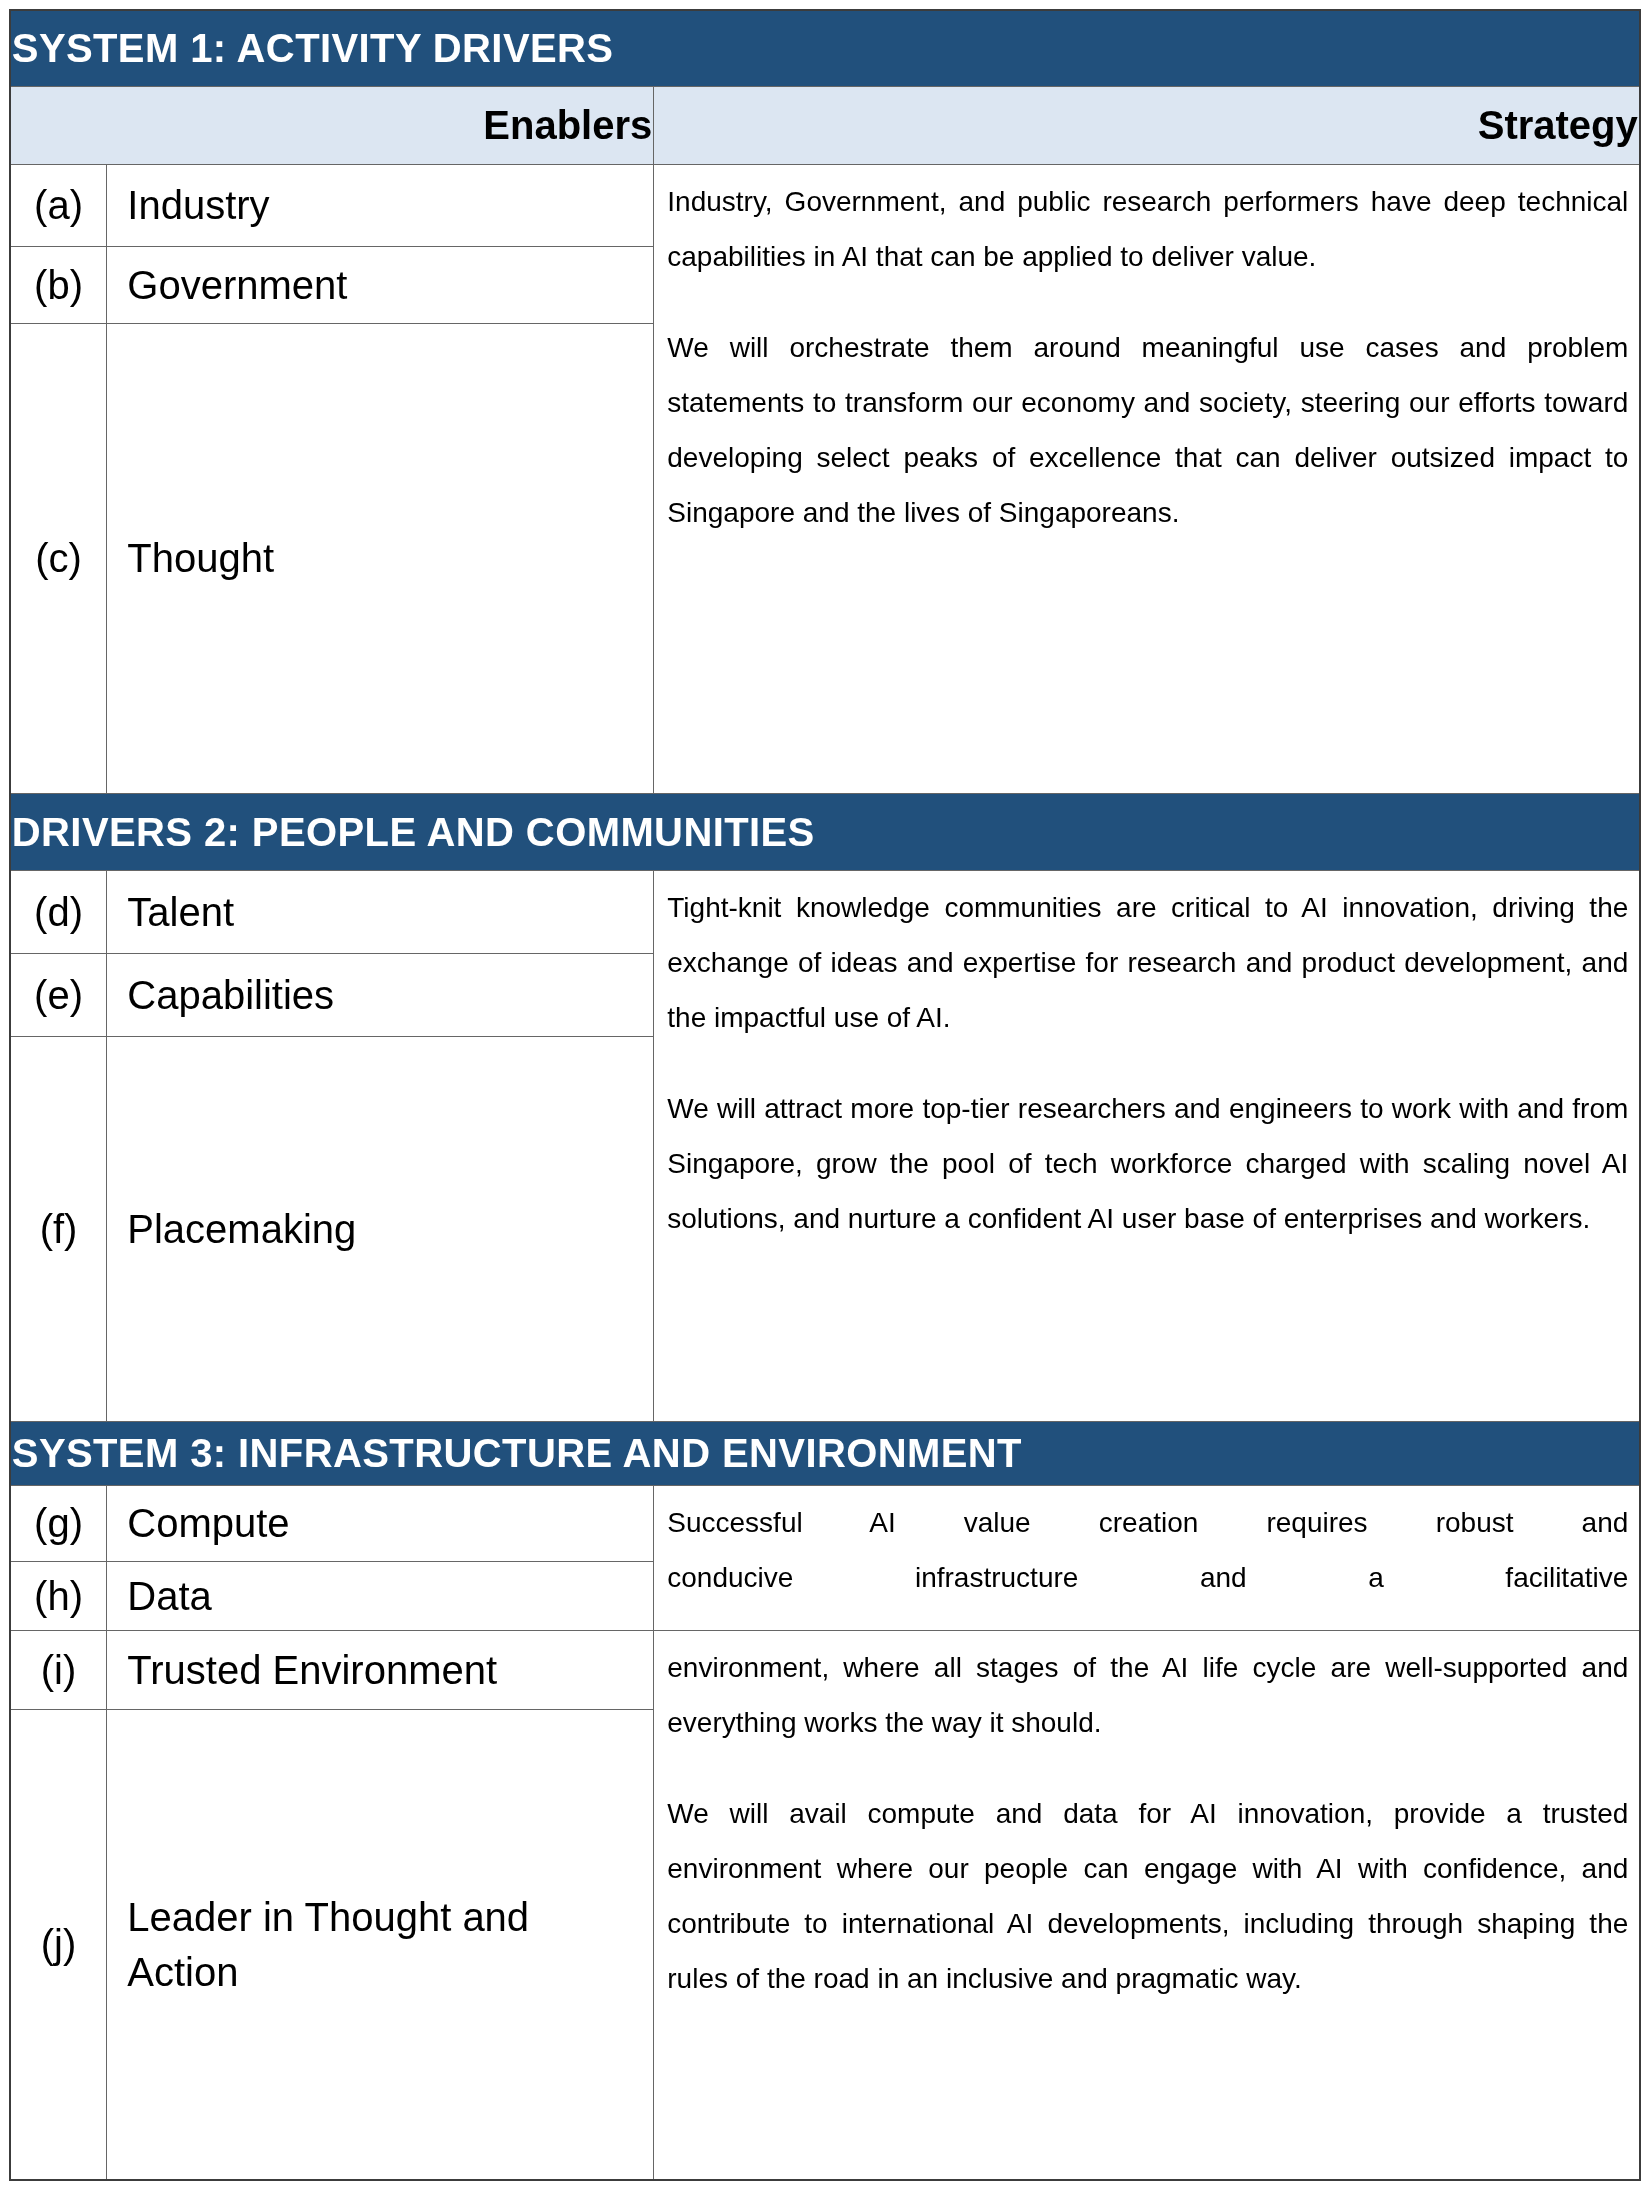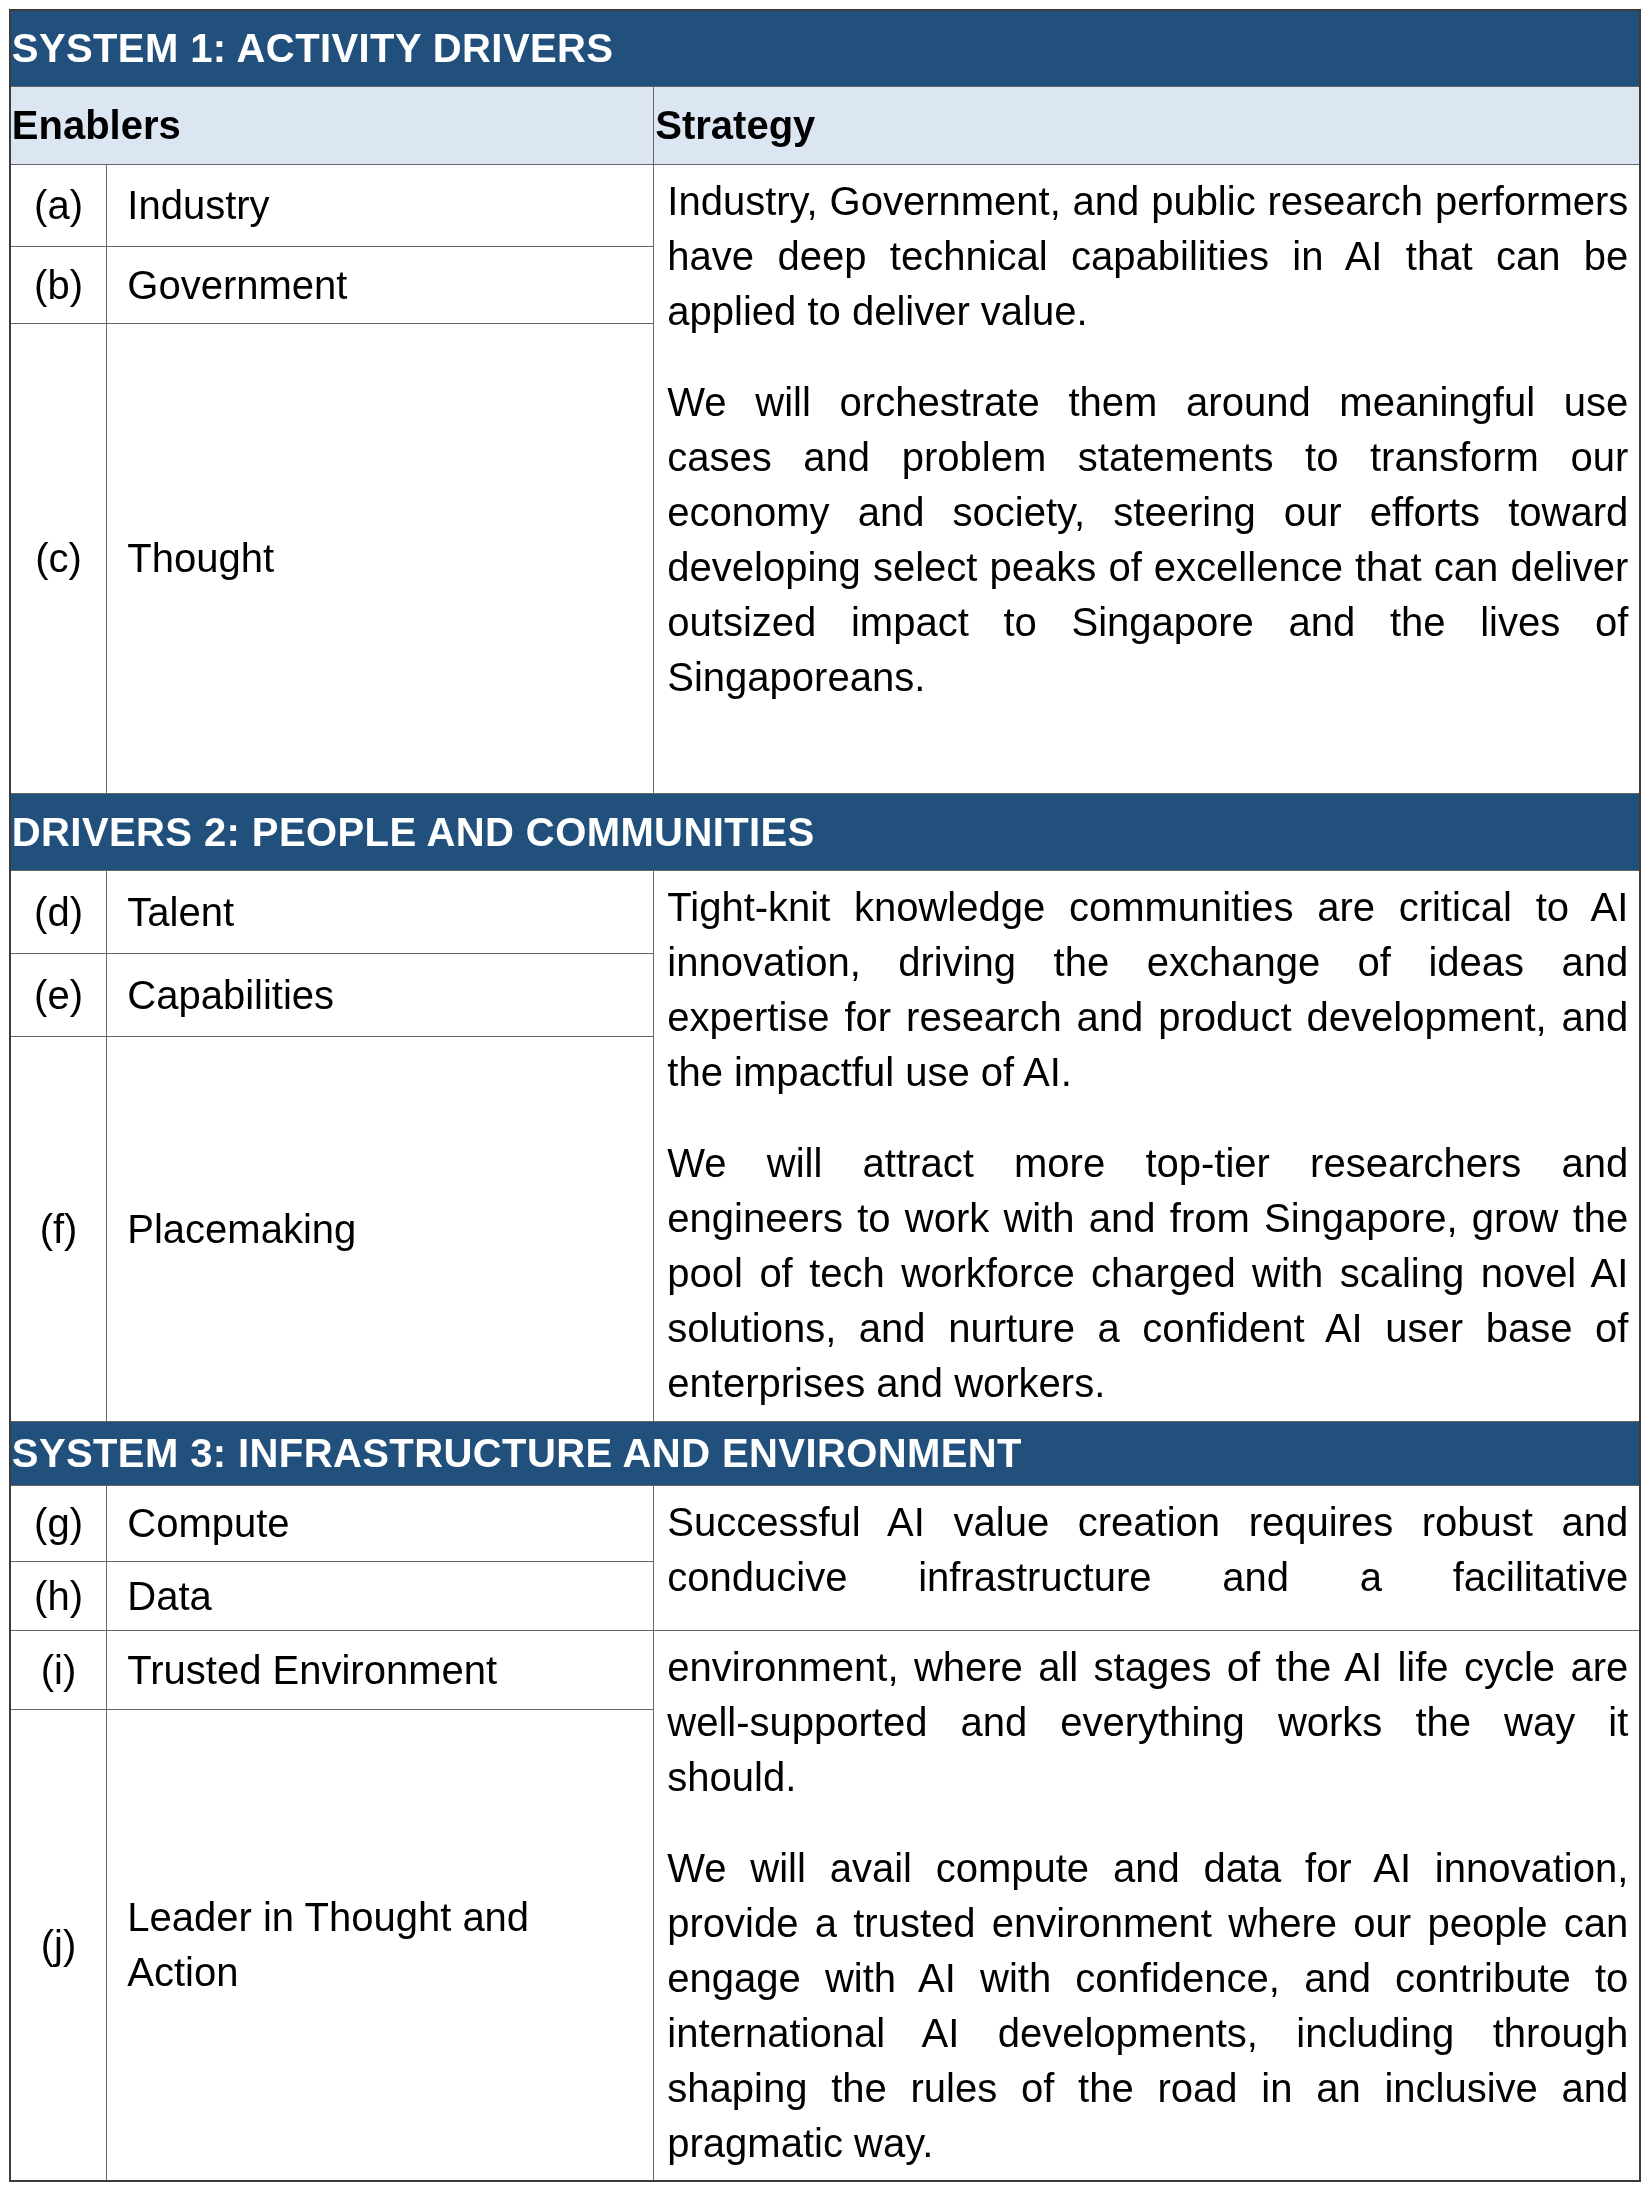--- a/index.html
+++ b/index.html
@@ -27,36 +27,36 @@
     font-weight:bold;
     font-size:40px;
     text-align:left;
     vertical-align:middle;
     letter-spacing:0.4px;
   }
   td.sub{
     background:var(--subheader-bg,#DCE6F2);
     font-weight:bold;
     font-size:40px;
-    text-align:left;
+    text-align:right;
     vertical-align:middle;
   }
   td.key{
     font-size:40px;
     text-align:center;
     vertical-align:middle;
   }
   td.name{
     font-size:40px;
     vertical-align:middle;
     padding:0 7px 0 20px;
     line-height:55px;
   }
   td.strategy{
-    font-size:40px;
+    font-size:28px;
     vertical-align:top;
     text-align:justify;
     padding:8.8px 10.5px 8.8px 13px;
   }
   td.strategy p{
     margin:0;
     line-height:55px;
   }
   td.strategy p + p{
     margin-top:36px;

